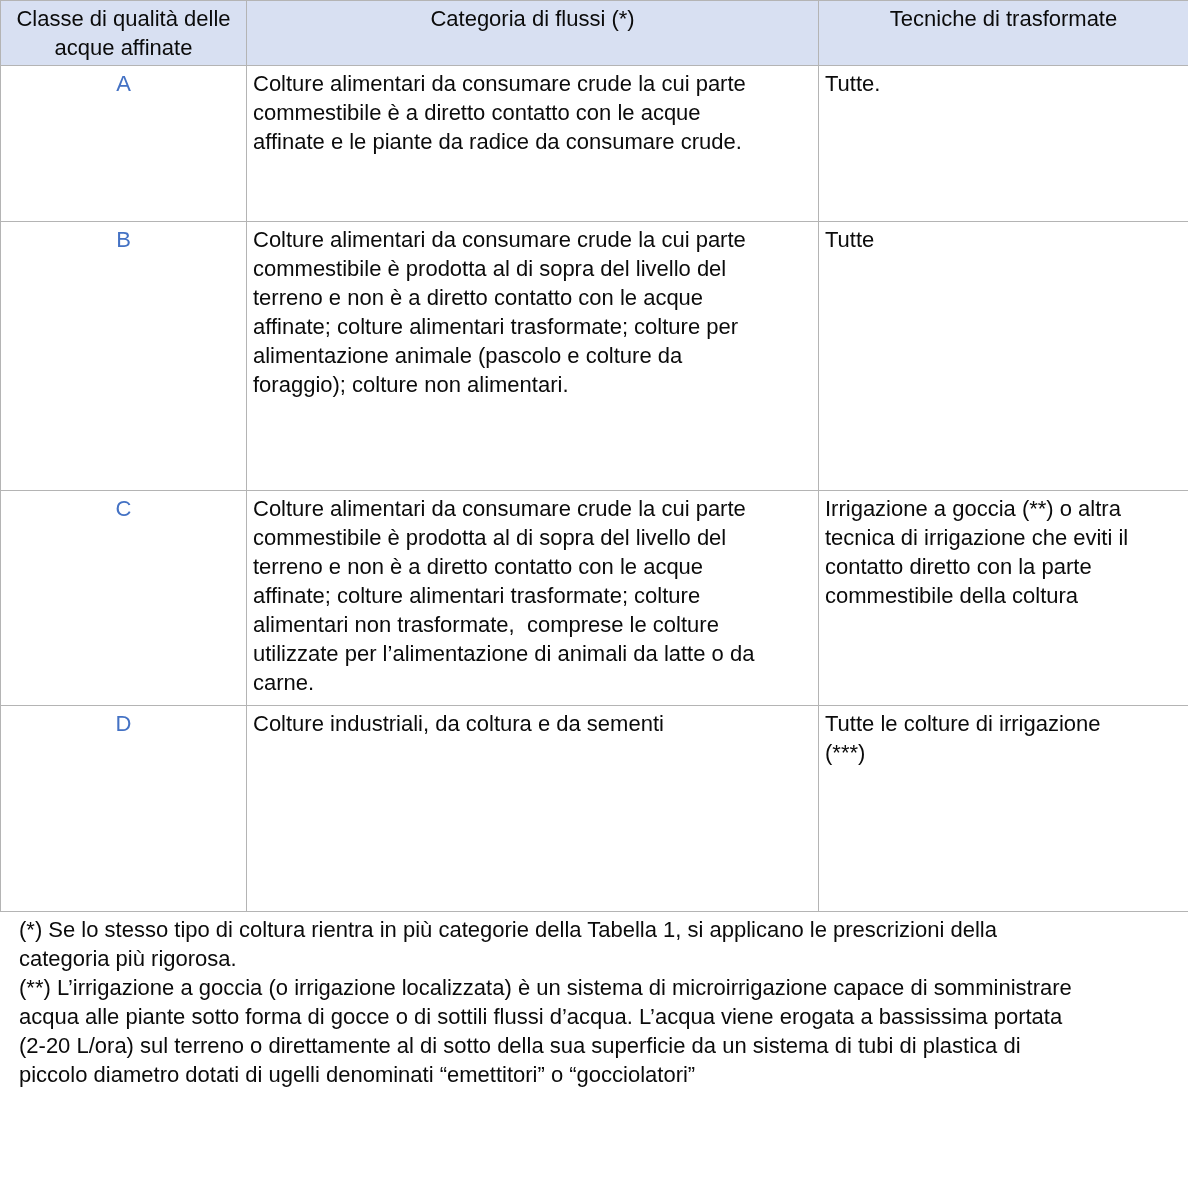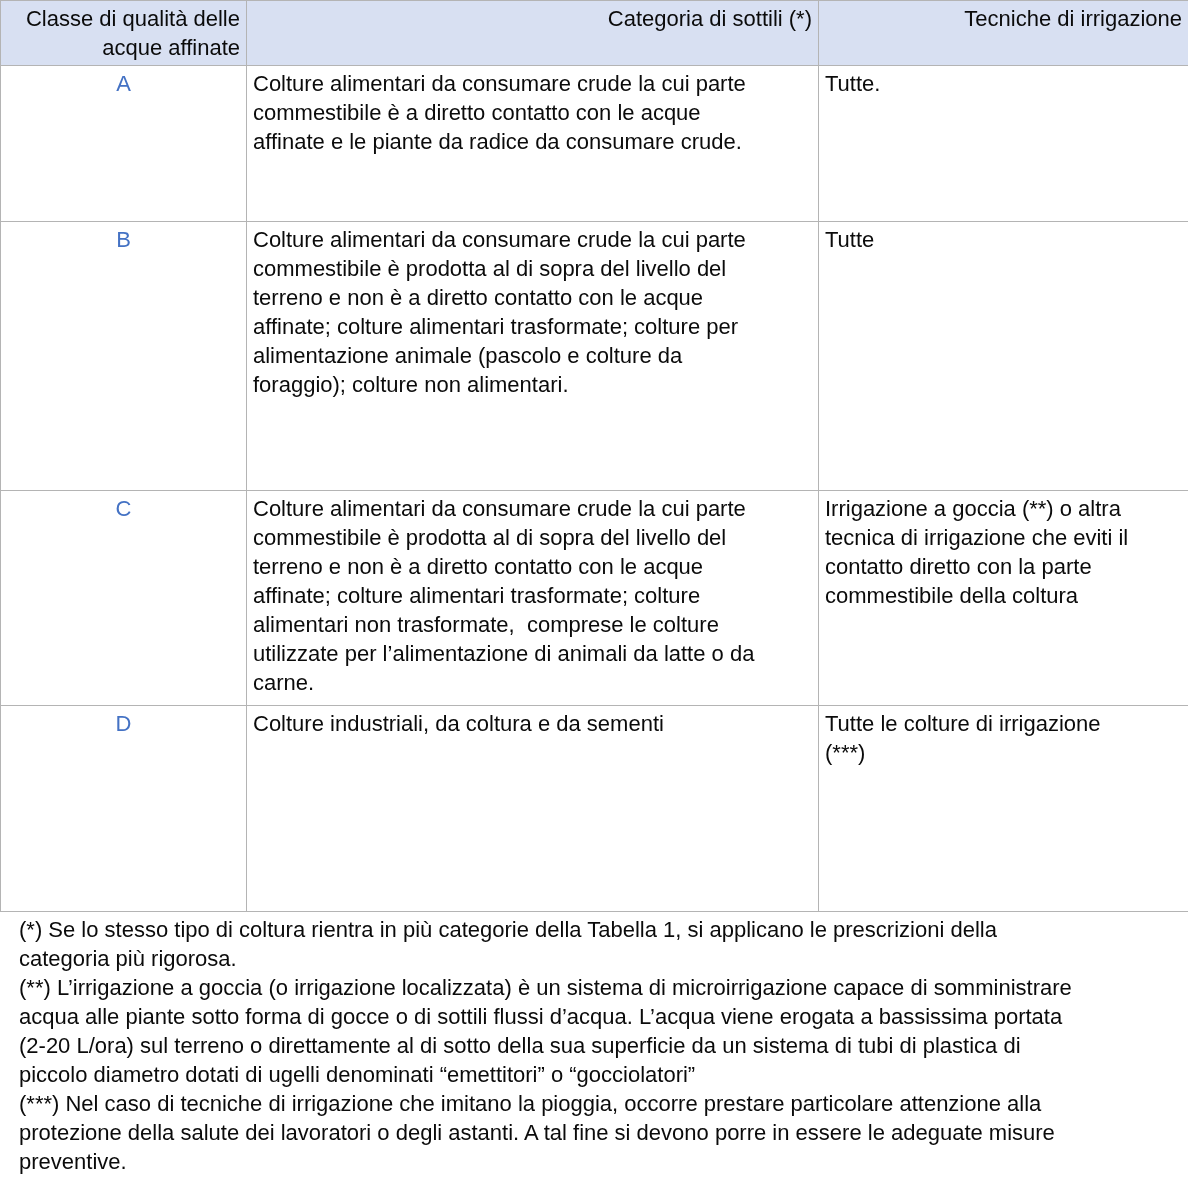--- a/index.html
+++ b/index.html
@@ -25,21 +25,21 @@
     border: 1.5px solid #b4b4b4;
     vertical-align: top;
     padding: 3px 6px 3px 6px;
     font-size: 22px;
     line-height: 29px;
     white-space: pre-wrap;
     overflow: hidden;
   }
   td.hdr {
     background: #d8e0f2;
-    text-align: right;
+    text-align: center;
     padding-top: 2px;
   }
   td.letter {
     text-align: center;
     color: #4472c4;
     font-size: 23px;
   }
   td.pt-a { padding-top: 31px; }
   td.pt-b { padding-top: 89px; }
   td.pt-c { padding-top: 63px; }
@@ -67,22 +67,22 @@
   <table class="qtable">
     <colgroup>
       <col style="width:246px">
       <col style="width:572px">
       <col style="width:370px">
     </colgroup>
     <tbody>
       <tr class="r-hdr">
         <td class="hdr">Classe di qualità delle
 acque affinate</td>
-        <td class="hdr">Categoria di sottili (*)</td>
-        <td class="hdr">Tecniche di irrigazione</td>
+        <td class="hdr">Categoria di flussi (*)</td>
+        <td class="hdr">Tecniche di trasformate</td>
       </tr>
       <tr class="r-a">
         <td class="letter pt-a">A</td>
         <td>Colture alimentari da consumare crude la cui parte
 commestibile è a diretto contatto con le acque
 affinate e le piante da radice da consumare crude.</td>
         <td>Tutte.</td>
       </tr>
       <tr class="r-b">
         <td class="letter pt-b">B</td>
@@ -117,18 +117,15 @@
     </tbody>
   </table>
 
   <div class="footnotes">
     <p>(*) Se lo stesso tipo di coltura rientra in più categorie della Tabella 1, si applicano le prescrizioni della
 categoria più rigorosa.</p>
     <p>(**) L’irrigazione a goccia (o irrigazione localizzata) è un sistema di microirrigazione capace di somministrare
 acqua alle piante sotto forma di gocce o di sottili flussi d’acqua. L’acqua viene erogata a bassissima portata
 (2-20 L/ora) sul terreno o direttamente al di sotto della sua superficie da un sistema di tubi di plastica di
 piccolo diametro dotati di ugelli denominati “emettitori” o “gocciolatori”</p>
-    <p>(***) Nel caso di tecniche di irrigazione che imitano la pioggia, occorre prestare particolare attenzione alla
-protezione della salute dei lavoratori o degli astanti. A tal fine si devono porre in essere le adeguate misure
-preventive.</p>
   </div>
 
 </div>
 
 </body></html>

